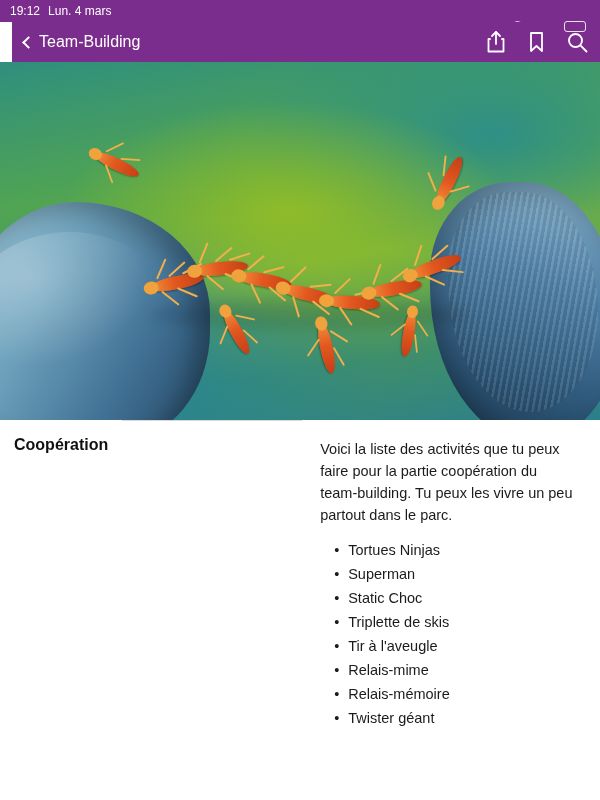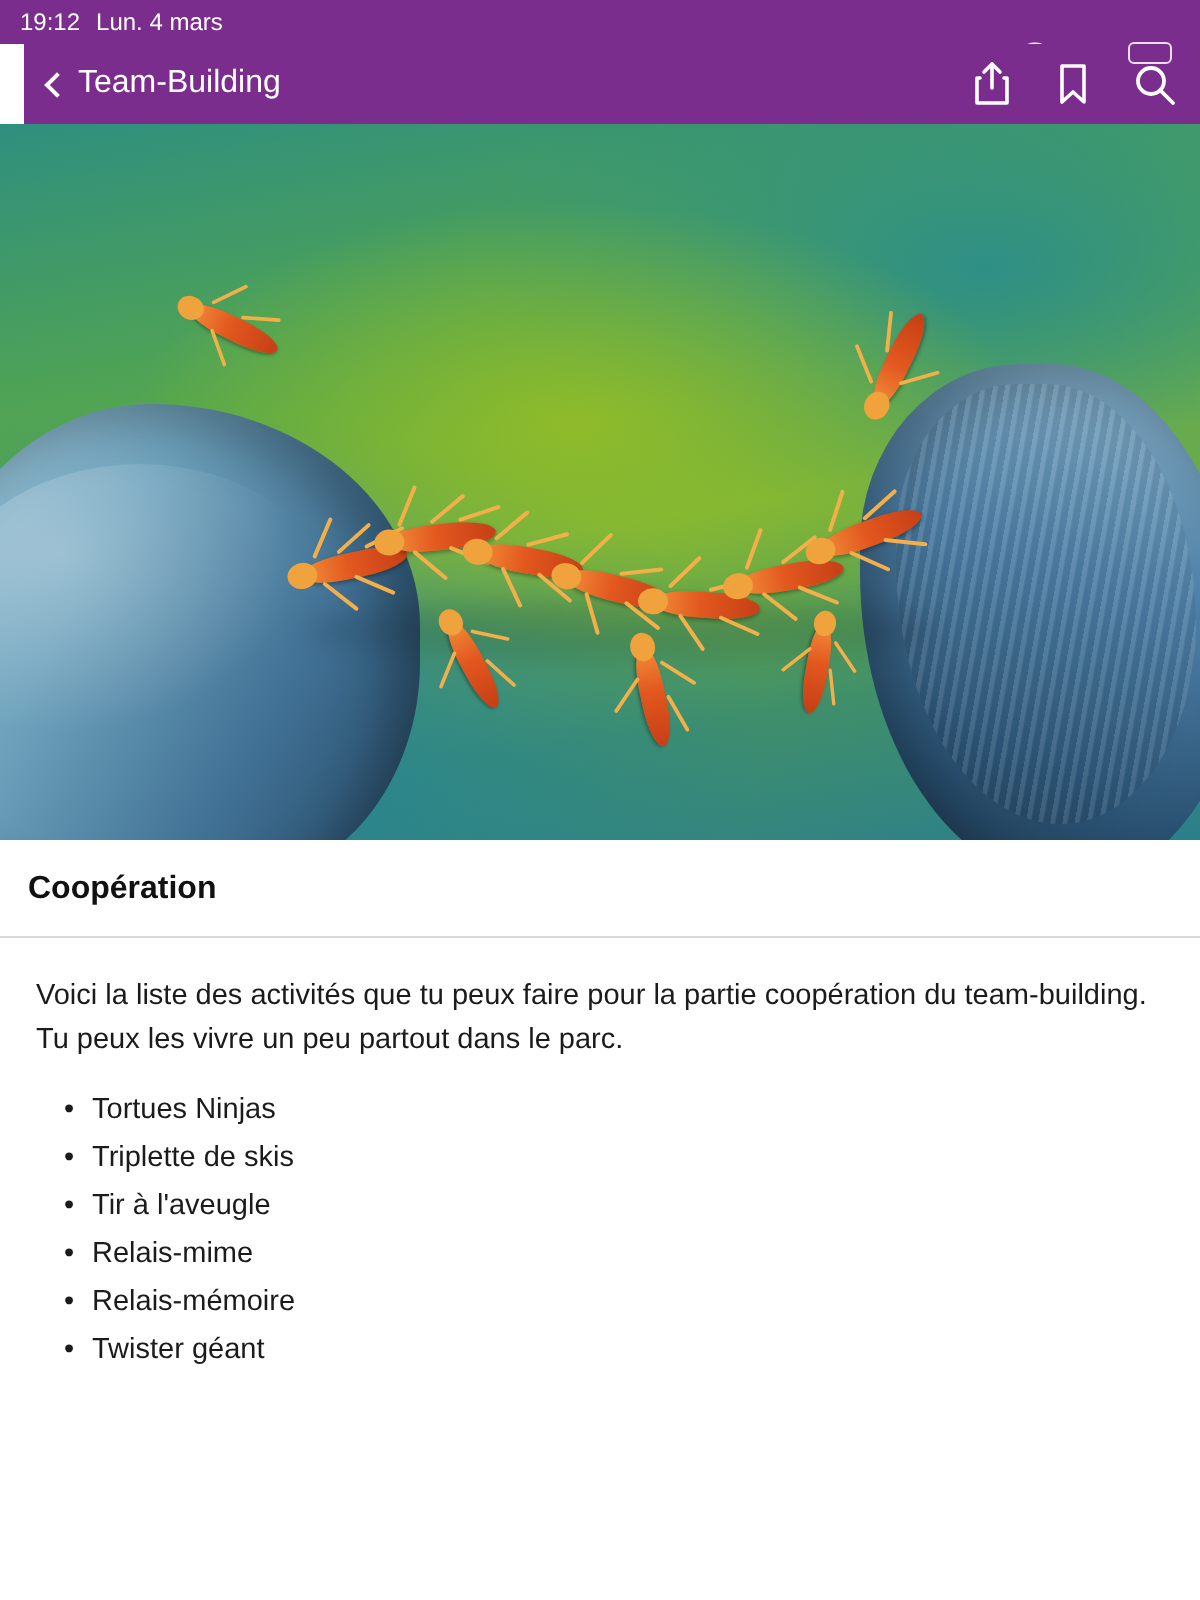--- a/index.html
+++ b/index.html
@@ -180,21 +180,21 @@
     filter: blur(6px);
     border-radius: 50%;
   }
 
   
   .article {
     flex: 1 1 auto;
     overflow: hidden;
     background: #ffffff;
     display: flex;
-    flex-direction: column;
+    flex-direction: row;
   }
   .article-title {
     font-size: 16px;
     font-weight: bold;
     color: #111;
     padding: 16px 14px 14px 14px;
   }
   .divider {
     height: 1px;
     background: #d9d9d9;
@@ -415,20 +415,22 @@
     </div>
   </div>
 
   <div class="article">
     <div class="article-title">Coopération</div>
     <div class="divider"></div>
     <div class="article-body">
       <p class="paragraph">Voici la liste des activités que tu peux faire pour la partie coopération du team-building. Tu peux les vivre un peu partout dans le parc.</p>
       <ul class="bullet-list">
         <li>Tortues Ninjas</li>
+        <li>Superman</li>
+        <li>Static Choc</li>
         <li>Triplette de skis</li>
         <li>Tir à l'aveugle</li>
         <li>Relais-mime</li>
         <li>Relais-mémoire</li>
         <li>Twister géant</li>
       </ul>
     </div>
   </div>
 
 

